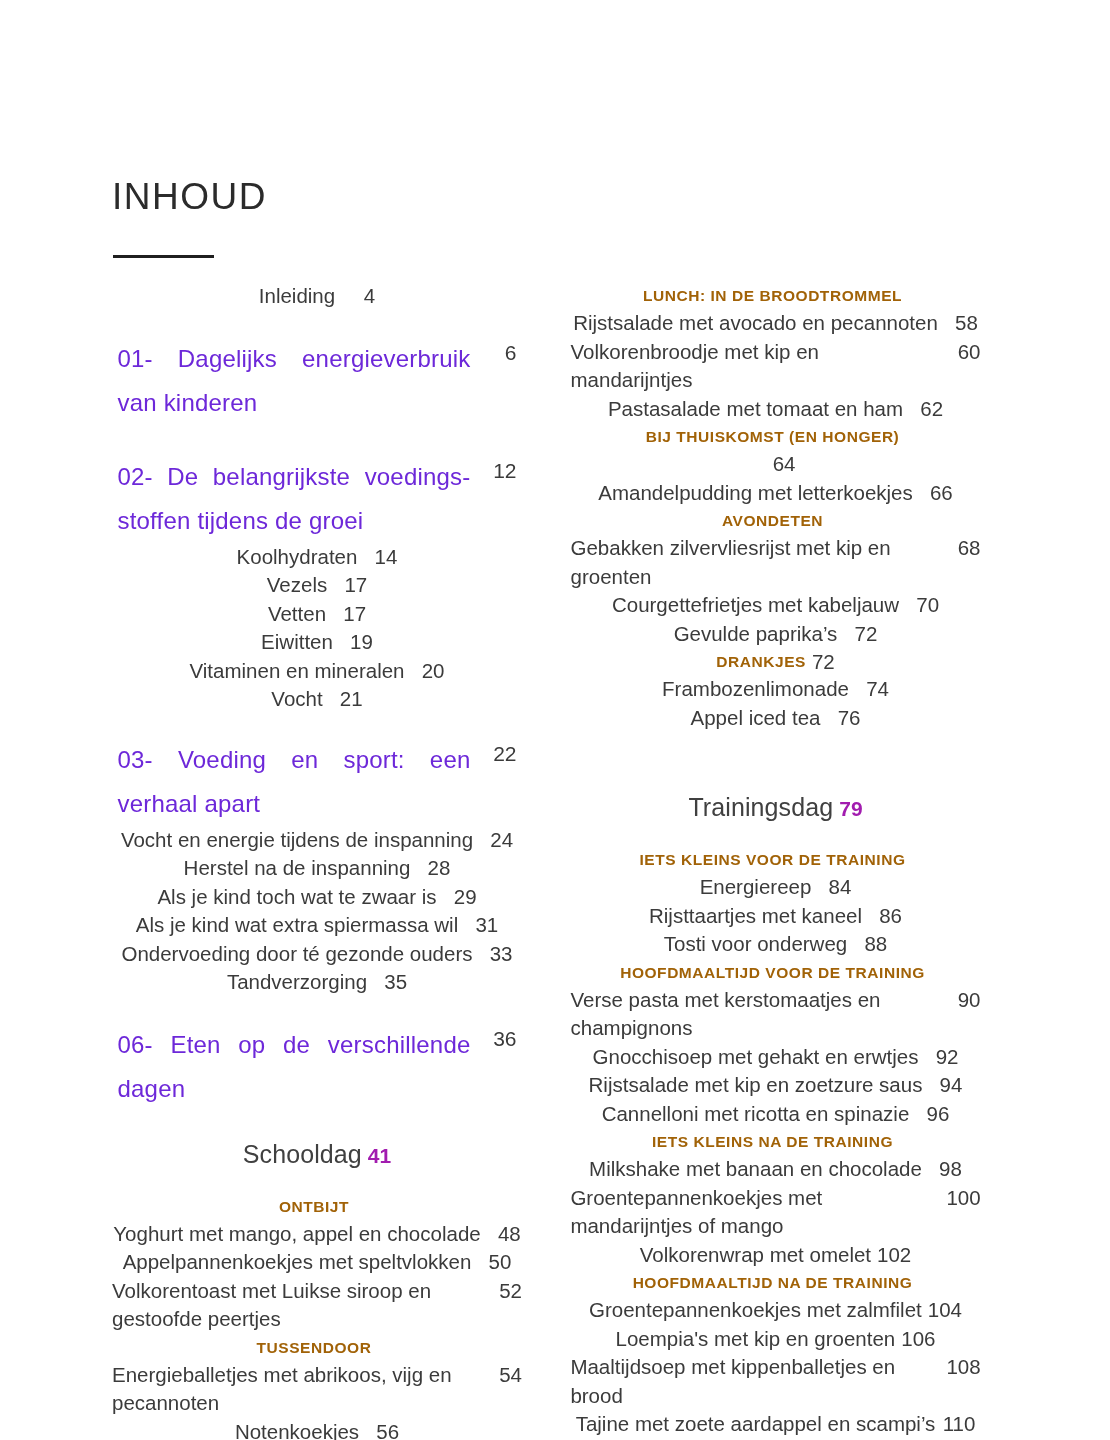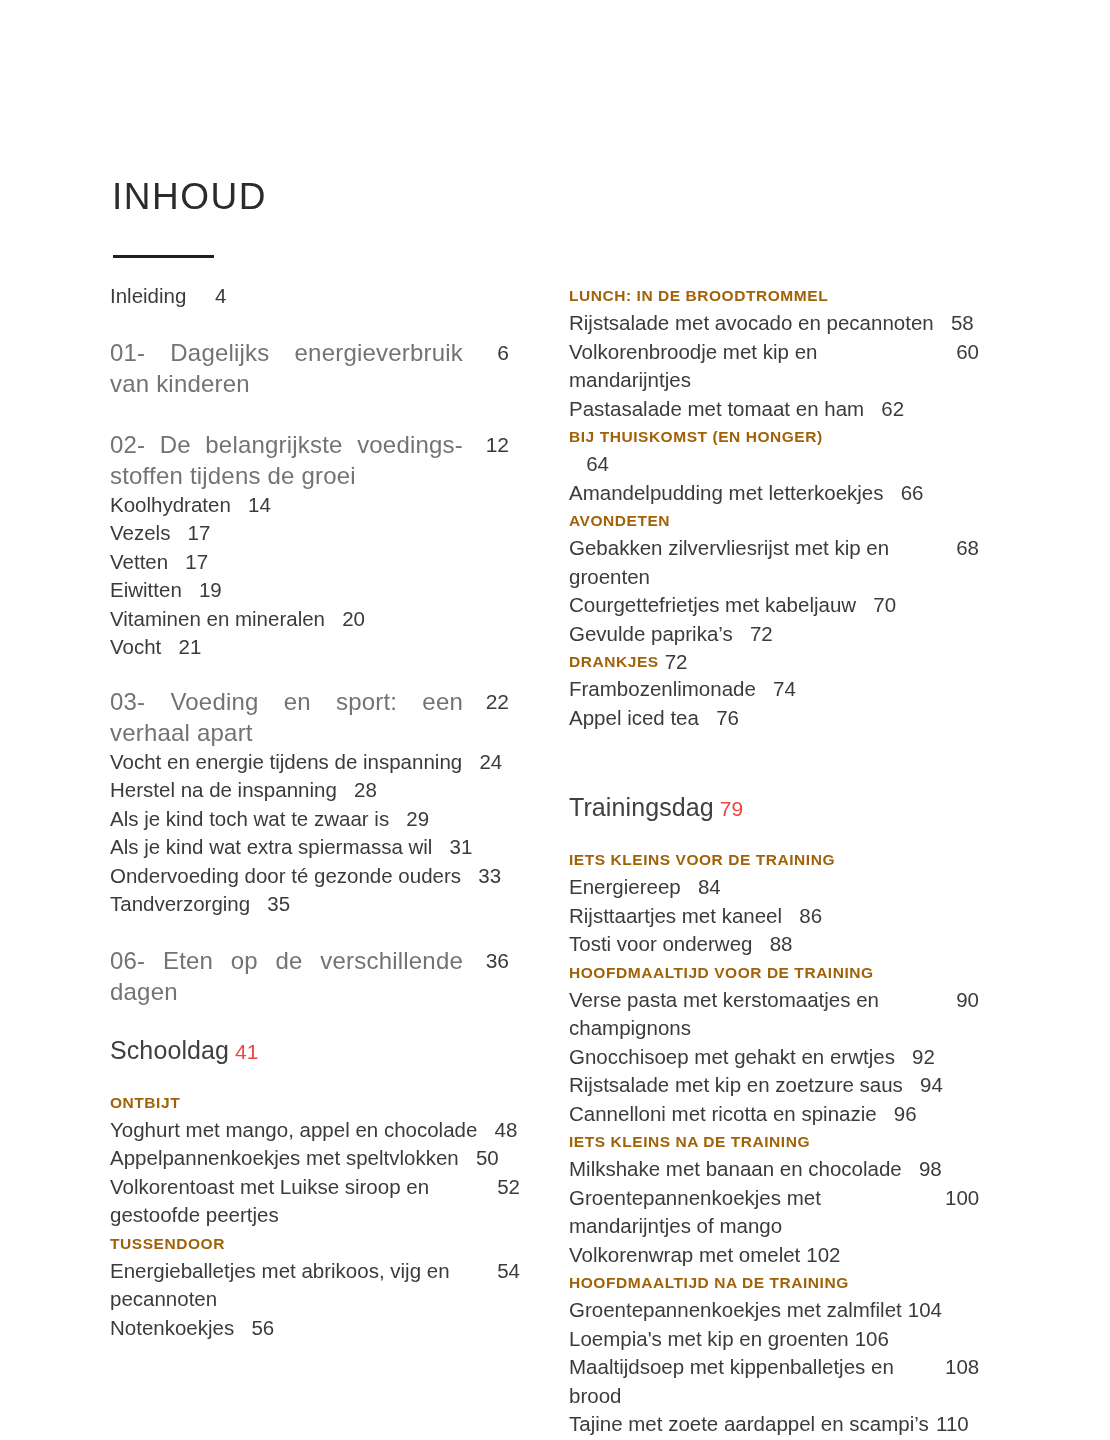--- a/index.html
+++ b/index.html
@@ -57,42 +57,42 @@
   .col-right {
     left: 569px;
     width: 413px;
     top: 282px;
   }
 
   
   .row {
     display: flex;
     align-items: flex-start;
-    justify-content: flex-start;
+    justify-content: center;
     width: 100%;
   }
   .row .lbl {
     flex: 0 1 auto;
   }
   .row .pg {
     flex: 0 0 auto;
     text-align: right;
     white-space: nowrap;
     padding-left: 6px;
   }
 
   
   .chapter {
     margin-bottom: 0px;
   }
   .chapter .lbl {
     font-size: 24px;
-    line-height: 31px;
+    line-height: 44px;
     font-weight: 300;
-    color: #737373;
+    color: #6d28d9;
     font-stretch: condensed;
     letter-spacing: 0.2px;
     max-width: 353px;
     text-align: justify;
     text-align-last: left;
   }
   .chapter.two-line .lbl {
     text-align-last: left;
   }
   .chapter .pg {
@@ -128,22 +128,22 @@
   .day .lbl {
     font-size: 25px;
     line-height: 34px;
     font-weight: 400;
     color: #404040;
     letter-spacing: 0.1px;
   }
   .day .pg {
     font-size: 21px;
     line-height: 34px;
-    font-weight: 400;
-    color: #ef4444;
+    font-weight: 700;
+    color: #a21caf;
   }
 
   
   .subhead .lbl {
     font-size: 15.5px;
     line-height: 27px;
     font-weight: 700;
     letter-spacing: 0.55px;
     color: #a16207;
   }

